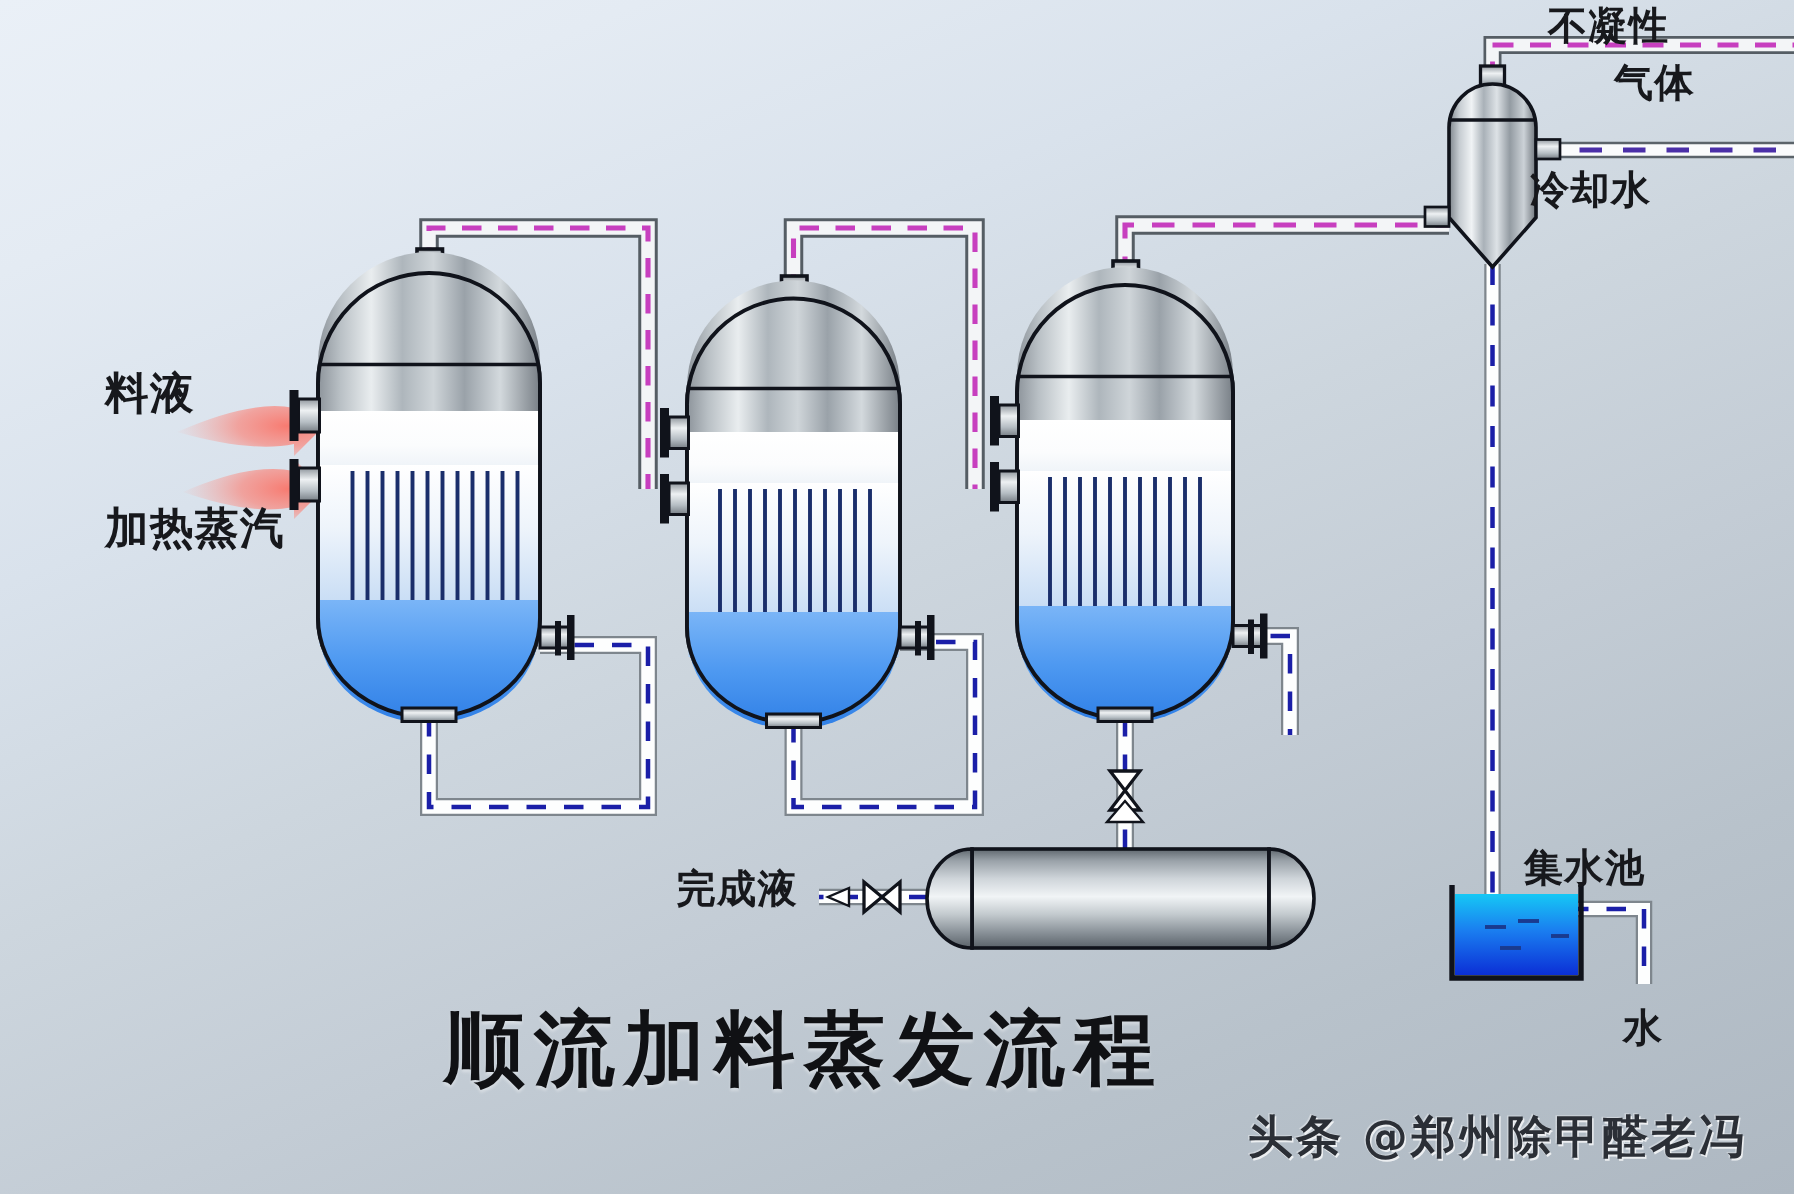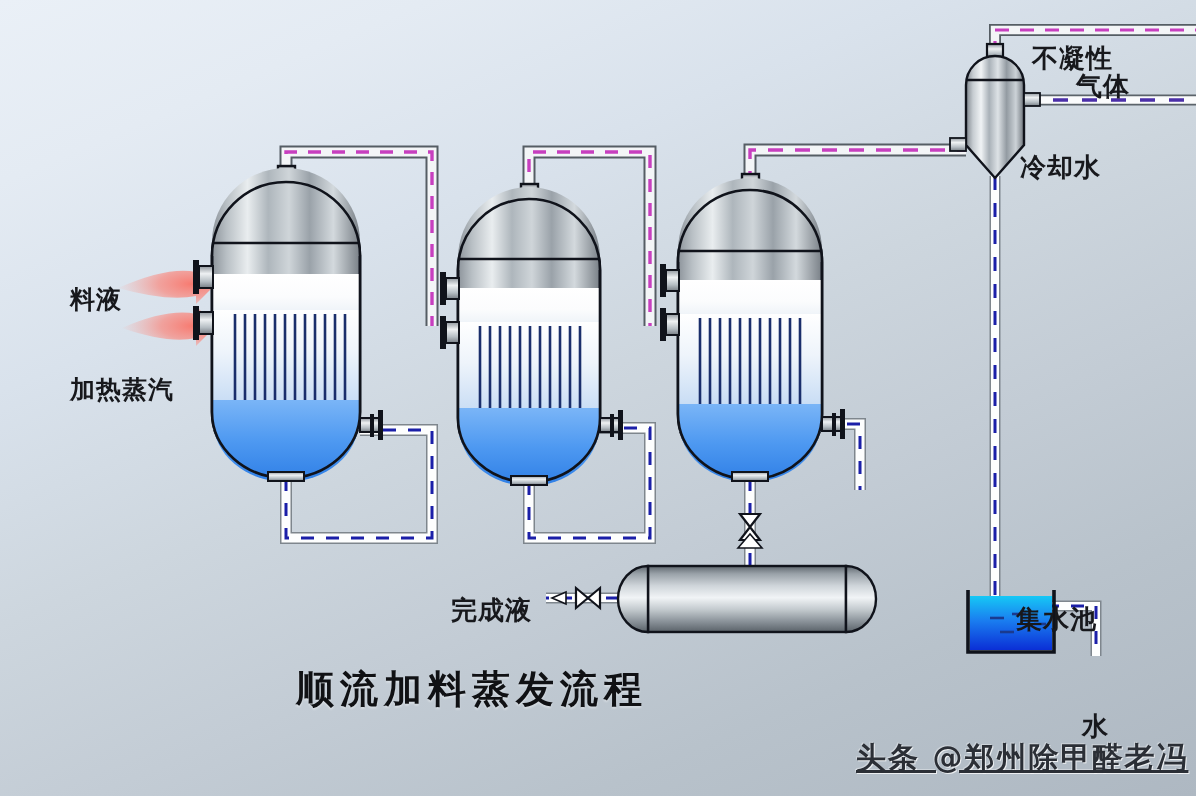--- a/index.html
+++ b/index.html
@@ -9,34 +9,33 @@
   }
   #stage{
     position:relative;width:1196px;height:796px;
     background:linear-gradient(157deg,#eaf0f7 0%,#e4ebf3 14%,#d9e2ec 30%,#cdd6de 48%,#c3ccd5 64%,#b8c2cb 80%,#aeb8c2 100%);
     overflow:hidden;
   }
   #stage svg{position:absolute;left:0;top:0;}
   .lbl{
     position:absolute;color:#17181c;font-weight:700;
     font-family:"DejaVu Sans","Liberation Sans",sans-serif;
-    white-space:nowrap;line-height:1.12;letter-spacing:1px;margin-top:40px;
-  }
-  .lbl-sm{font-size:25px;}
+    white-space:nowrap;line-height:1.12;letter-spacing:1px;
+  }
+  .lbl-sm{font-size:29px;}
   .lbl-md{font-size:26px;}
   #title{
-    position:absolute;left:296px;top:664px;font-size:38px;font-weight:700;
+    position:absolute;left:296px;top:664px;font-size:54px;font-weight:700;
     color:#101114;letter-spacing:6px;
     text-shadow:0 2px 2px rgba(255,255,255,.35);
   }
   #watermark{
-    position:absolute;left:856px;top:738px;font-size:30px;font-weight:700;
+    position:absolute;left:832px;top:738px;font-size:30px;font-weight:700;
     color:#2b2f36;letter-spacing:2px;
     text-shadow:1px 1px 0 rgba(255,255,255,.75),-1px -1px 0 rgba(255,255,255,.35);
-    text-decoration:underline;
   }
 </style>
 </head>
 <body>
 
 <div id="stage">
 
 <svg width="1196" height="796" viewBox="0 0 1196 796">
   <defs>
     <linearGradient id="gMetalDome" x1="0" y1="0" x2="1" y2="0">
@@ -320,22 +319,22 @@
       <line x1="1012" y1="614" x2="1026" y2="614"></line>
       <line x1="1034" y1="624" x2="1046" y2="624"></line>
       <line x1="1000" y1="632" x2="1014" y2="632"></line>
     </g>
   </g>
 </svg>
 
 <div class="lbl lbl-sm" style="left:70px;top:246px">料液</div>
 <div class="lbl lbl-sm" style="left:70px;top:336px">加热蒸汽</div>
 <div class="lbl lbl-md" style="left:1032px;top:4px">不凝性</div>
-<div class="lbl lbl-md" style="left:1076px;top:32px">气体</div>
+<div class="lbl lbl-md" style="left:1076px;top:42px">气体</div>
 <div class="lbl lbl-md" style="left:1020px;top:113px">冷却水</div>
 <div class="lbl lbl-md" style="left:1016px;top:565px">集水池</div>
 <div class="lbl lbl-md" style="left:1082px;top:672px">水</div>
-<div class="lbl lbl-md" style="left:451px;top:556px">完成液</div>
+<div class="lbl lbl-md" style="left:451px;top:579px">完成液</div>
 
 <div id="title">顺流加料蒸发流程</div>
 <div id="watermark">头条 @郑州除甲醛老冯</div>
 
 </div>
 
 </body></html>

